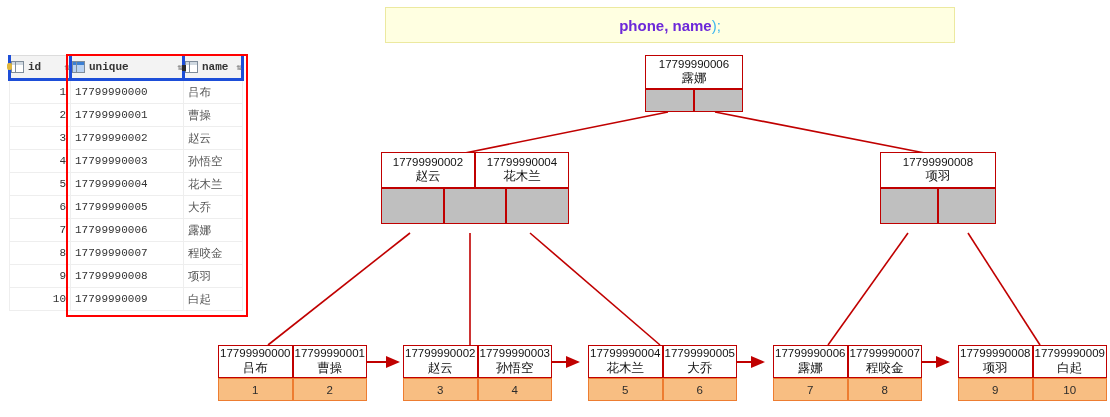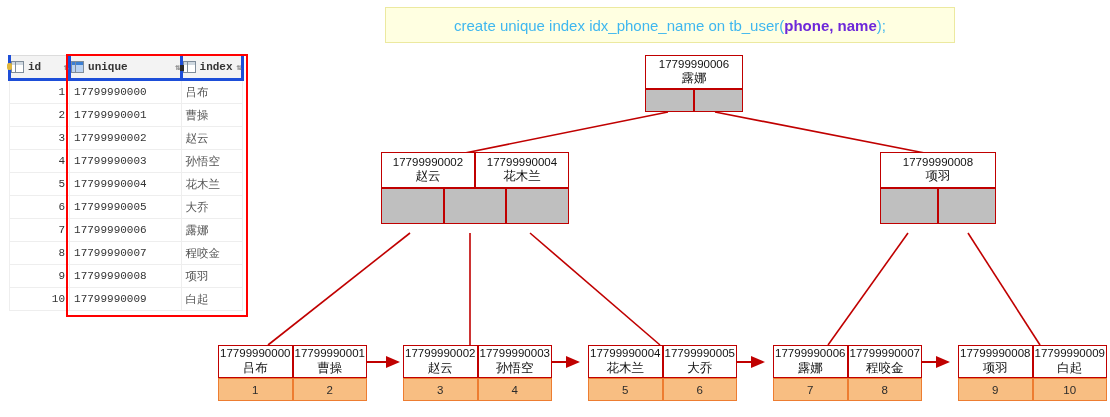--- a/index.html
+++ b/index.html
@@ -74,21 +74,20 @@
     font-size:11.5px;color:#2b2b2b;
   }
   .datacell + .datacell{border-left-width:1.6px;}
   
   #links{position:absolute;left:0;top:0;width:1110px;height:417px;pointer-events:none;}
 </style>
 </head>
 <body>
 
 <div id="sql-box">
-  <span>create unique index idx_phone_name on tb_user(</span>
     <span class="red">phone, name</span>
     <span>);</span>
 </div>
 
 <div id="result-grid">
   <table>
     <thead>
       <tr>
         <th>
           <span class="th-in">
@@ -100,21 +99,21 @@
         <th>
           <span class="th-in">
             <span class="gicon blue"></span>
             <span>unique</span>
             <span class="th-sort">⇅</span>
           </span>
         </th>
         <th>
           <span class="th-in">
             <span class="gicon key2"></span>
-            <span>index</span>
+            <span>name</span>
             <span class="th-sort">⇅</span>
           </span>
         </th>
       </tr>
     </thead>
     <tbody id="grid-body">
         <tr>
           <td class="c-id">1</td>
           <td class="c-phone">17799990000</td>
           <td class="c-name">吕布</td>

